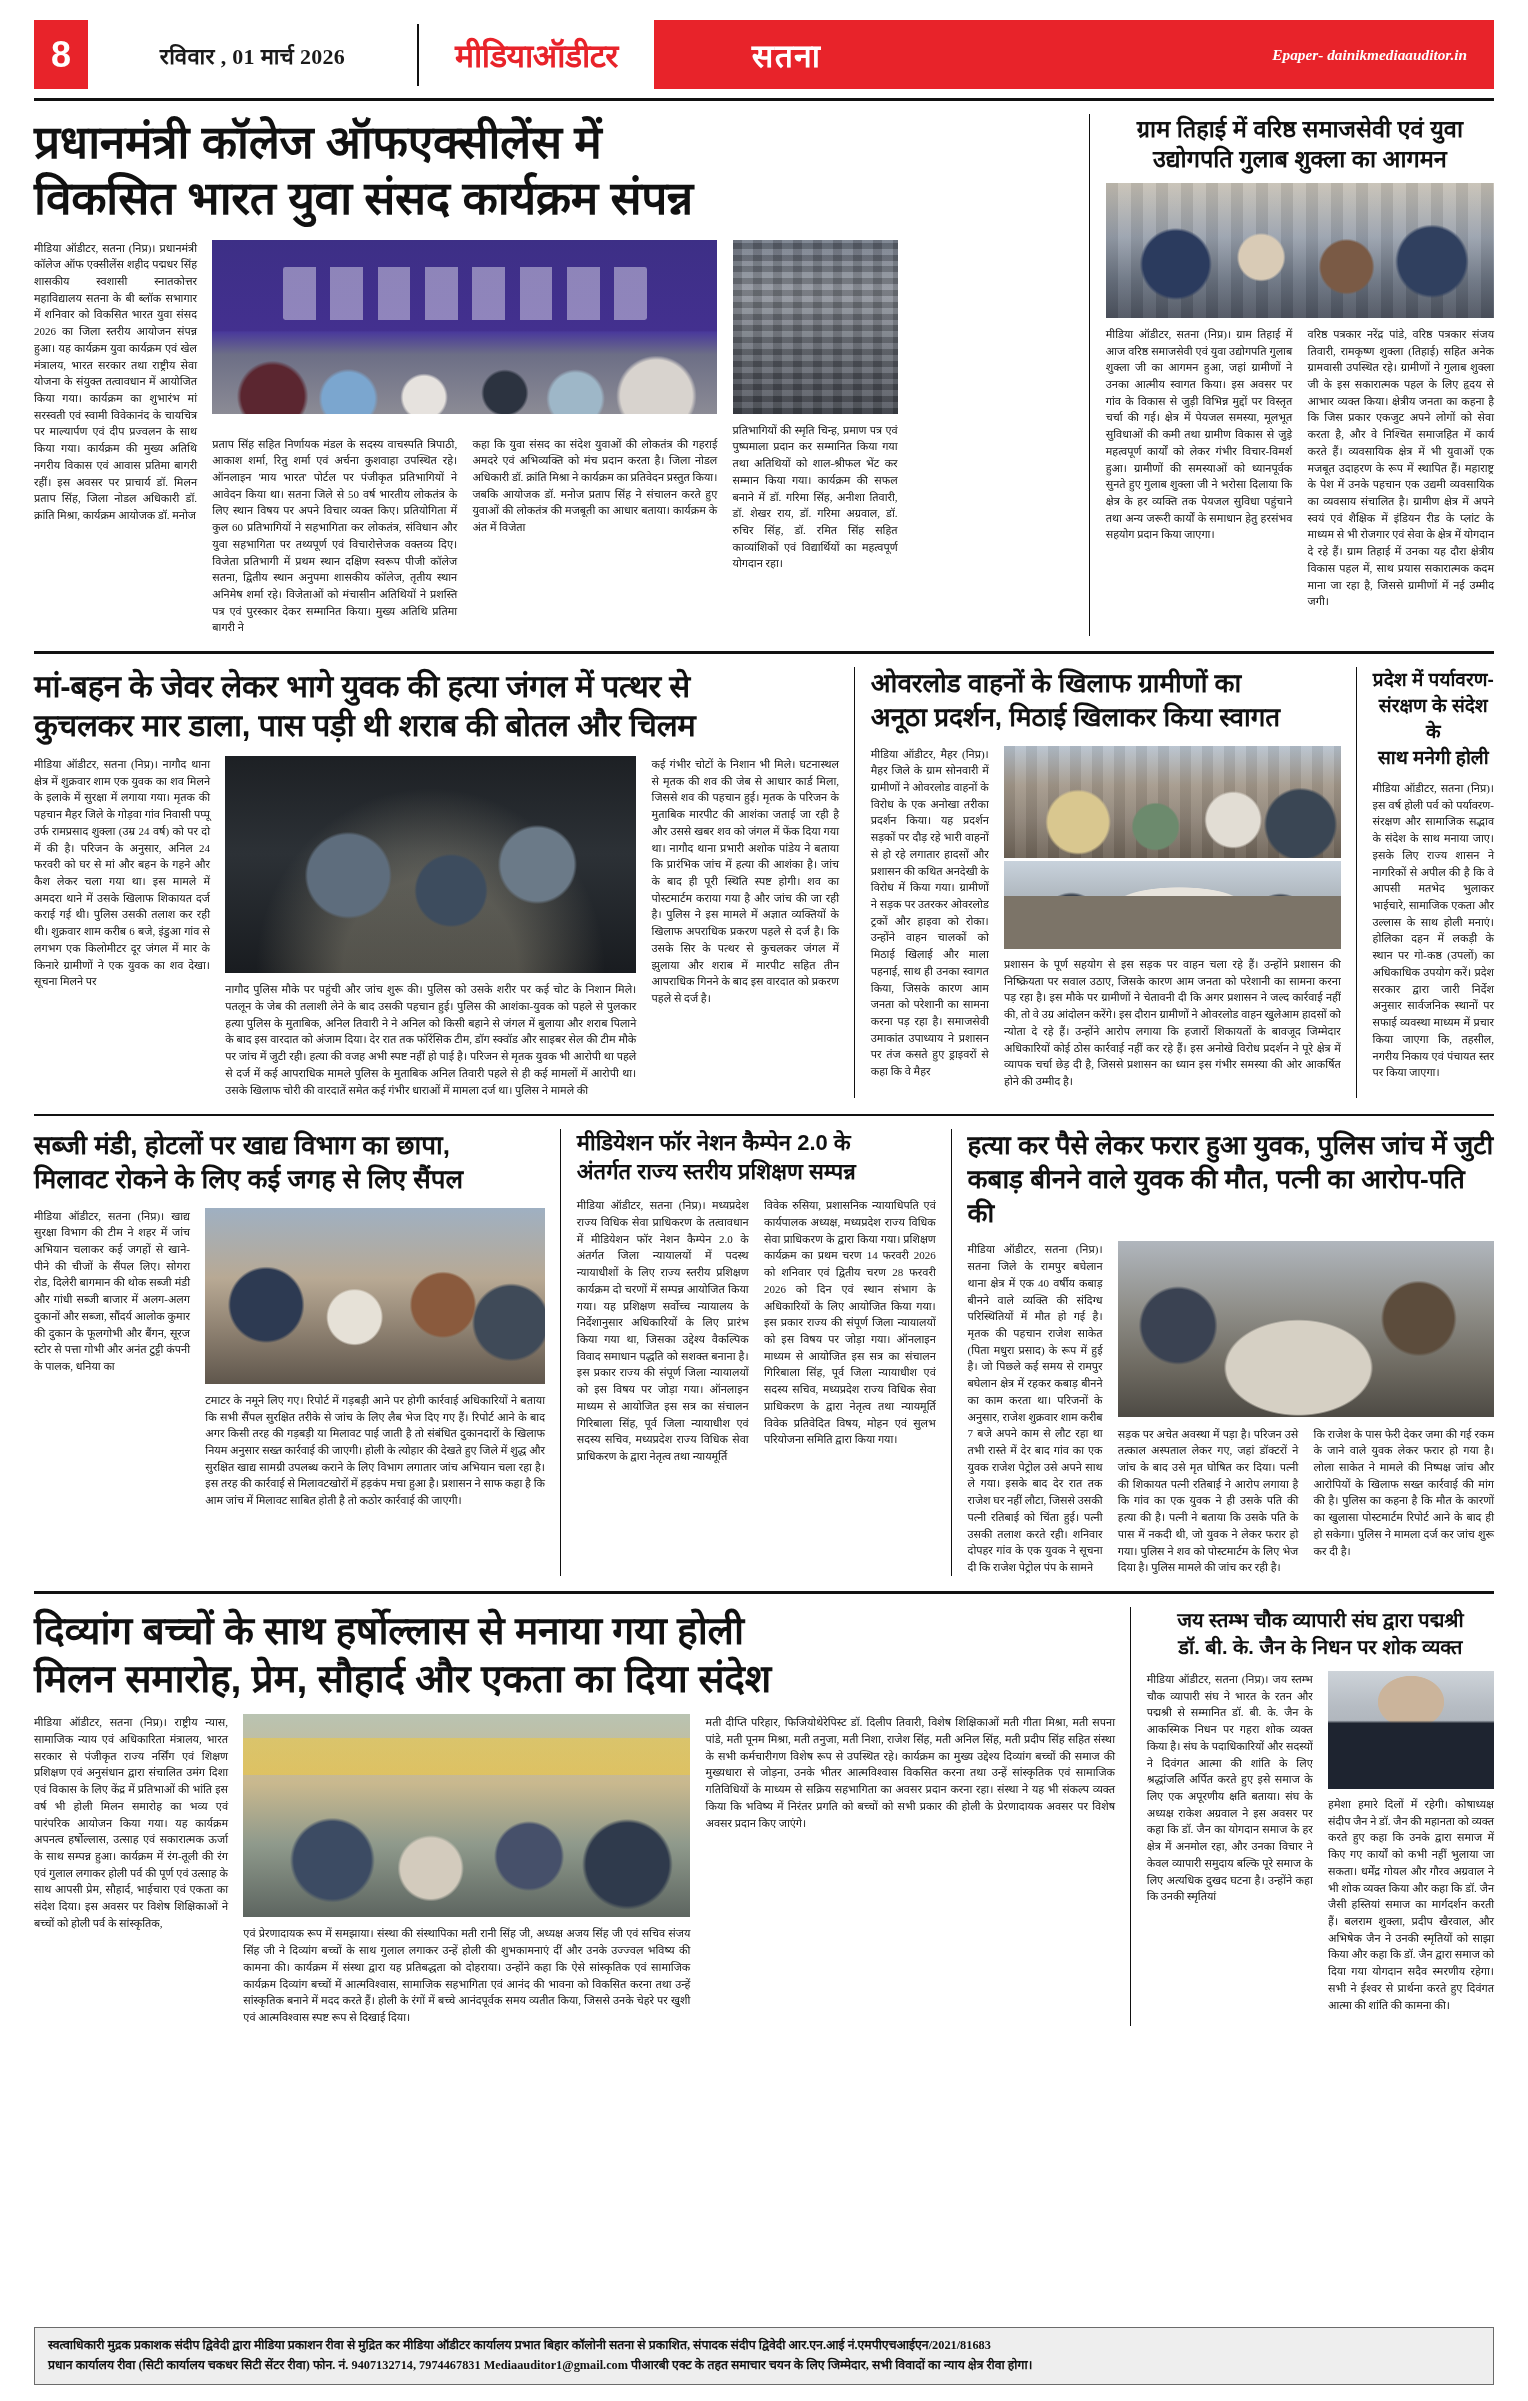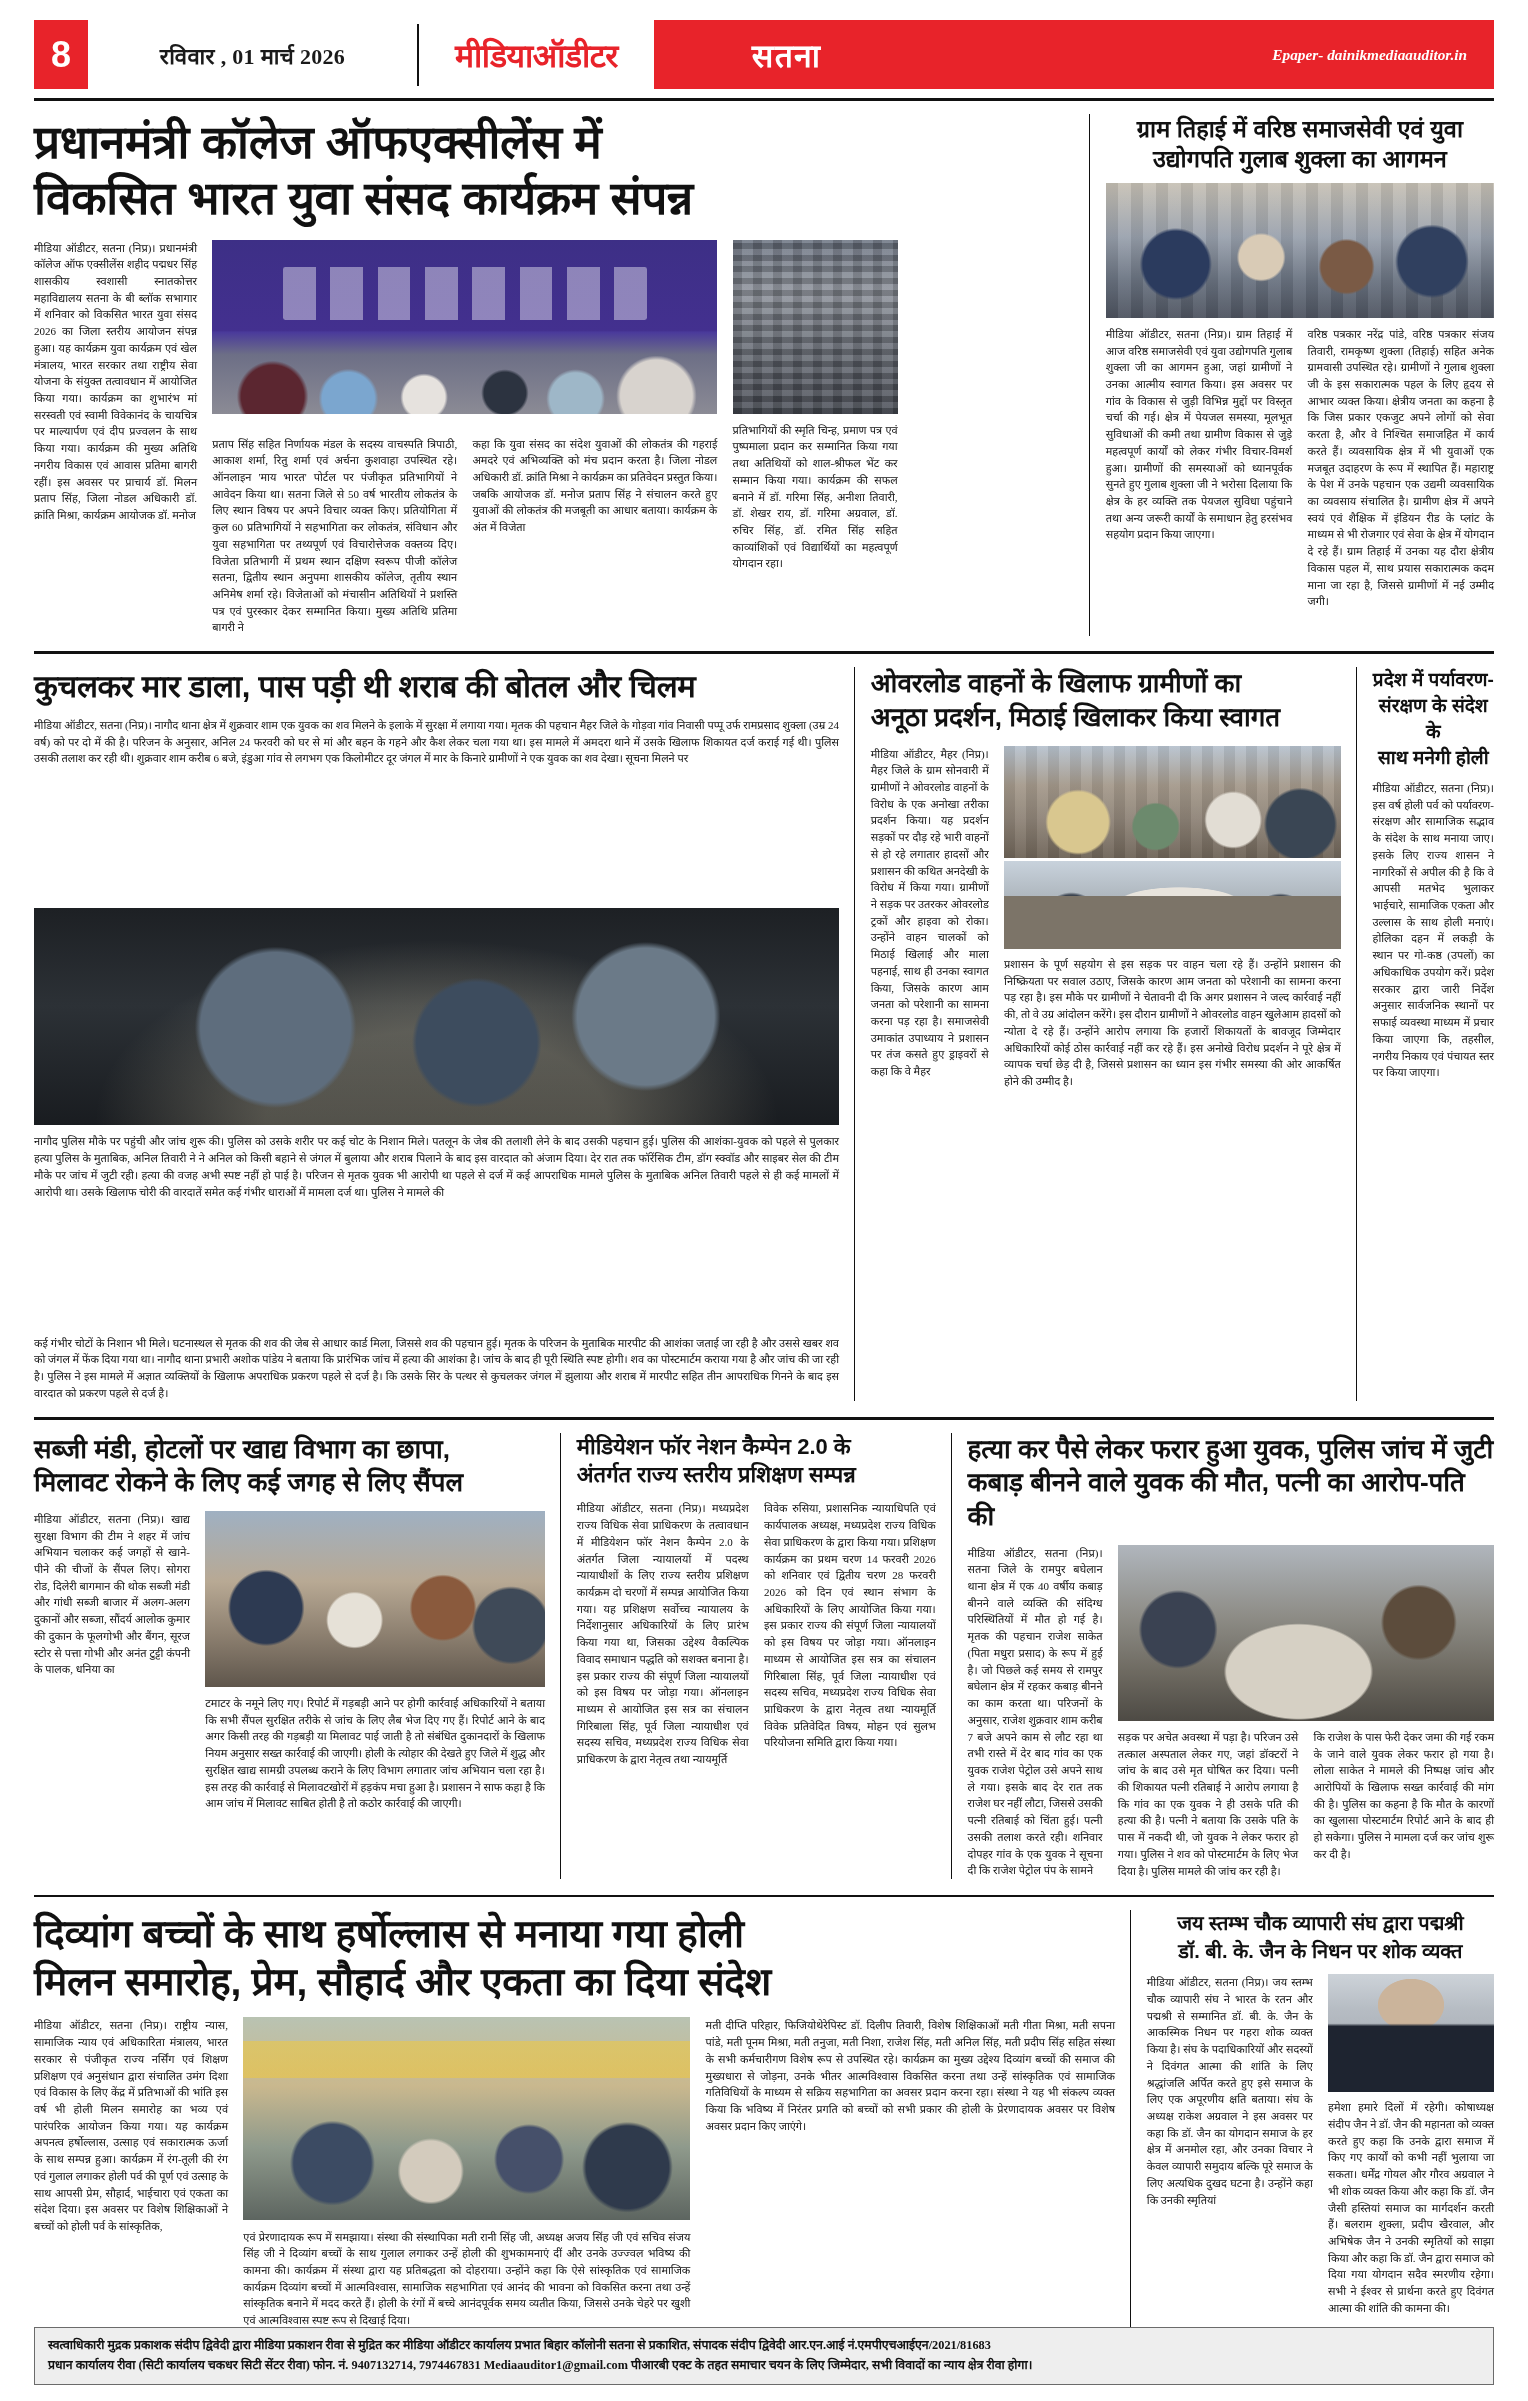--- a/index.html
+++ b/index.html
@@ -277,23 +277,24 @@
       </div>
     </div>
   </div>
 
   <div class="rule-sec"></div>
 
   <div class="cols">
 
     <div style="flex:0 0 805px;">
       <div class="hl-big">
+        <div>मां-बहन के जेवर लेकर भागे युवक की हत्या जंगल में पत्थर से</div>
         <div>कुचलकर मार डाला, पास पड़ी थी शराब की बोतल और चिलम</div>
       </div>
-      <div class="cols" style="margin-top:10.6px;flex-direction:column;">
+      <div class="cols" style="margin-top:10.6px;">
         <div class="col" style="flex:0 0 176px;">
           <div class="body-txt">मीडिया ऑडीटर, सतना (निप्र)। नागौद थाना क्षेत्र में शुक्रवार शाम एक युवक का शव मिलने के इलाके में सुरक्षा में लगाया गया। मृतक की पहचान मैहर जिले के गोड़वा गांव निवासी पप्पू उर्फ रामप्रसाद शुक्ला (उम्र 24 वर्ष) को पर दो में की है। परिजन के अनुसार, अनिल 24 फरवरी को घर से मां और बहन के गहने और कैश लेकर चला गया था। इस मामले में अमदरा थाने में उसके खिलाफ शिकायत दर्ज कराई गई थी। पुलिस उसकी तलाश कर रही थी। शुक्रवार शाम करीब 6 बजे, इंडुआ गांव से लगभग एक किलोमीटर दूर जंगल में मार के किनारे ग्रामीणों ने एक युवक का शव देखा। सूचना मिलने पर</div>
         </div>
         <div class="col" style="flex:0 0 411px;">
           <div class="photo ph-night" style="height:217px;">
               <div class="cap"></div>
             </div>
           <div class="body-txt" style="margin-top:8.2px;">नागौद पुलिस मौके पर पहुंची और जांच शुरू की। पुलिस को उसके शरीर पर कई चोट के निशान मिले। पतलून के जेब की तलाशी लेने के बाद उसकी पहचान हुई। पुलिस की आशंका-युवक को पहले से पुलकार हत्या पुलिस के मुताबिक, अनिल तिवारी ने ने अनिल को किसी बहाने से जंगल में बुलाया और शराब पिलाने के बाद इस वारदात को अंजाम दिया। देर रात तक फॉरेंसिक टीम, डॉग स्क्वॉड और साइबर सेल की टीम मौके पर जांच में जुटी रही। हत्या की वजह अभी स्पष्ट नहीं हो पाई है। परिजन से मृतक युवक भी आरोपी था पहले से दर्ज में कई आपराधिक मामले पुलिस के मुताबिक अनिल तिवारी पहले से ही कई मामलों में आरोपी था। उसके खिलाफ चोरी की वारदातें समेत कई गंभीर धाराओं में मामला दर्ज था। पुलिस ने मामले की</div>
         </div>
         <div class="col" style="flex:1 1 0;">

